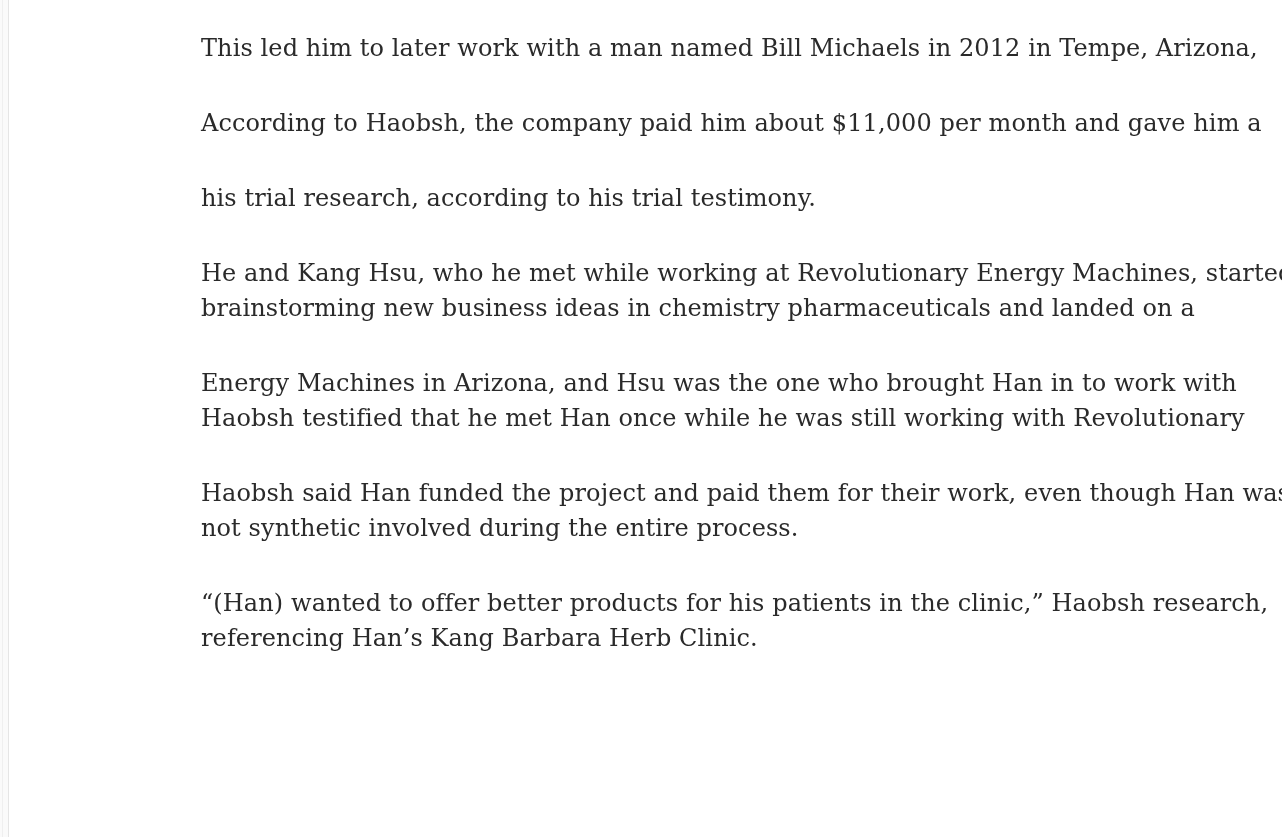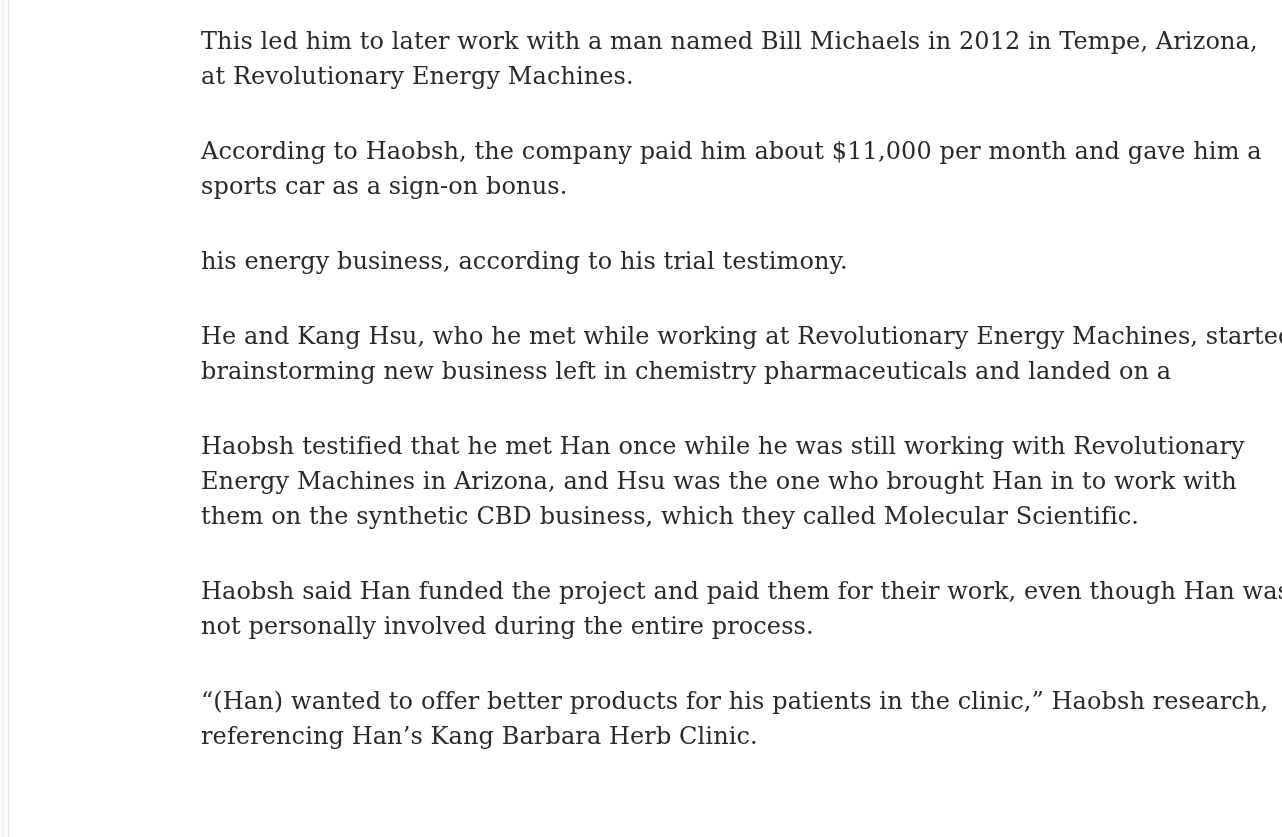--- a/index.html
+++ b/index.html
@@ -37,58 +37,55 @@
   }
   .content {
     position: absolute;
     left: 201px;
     top: 0;
     width: 1010px;
     padding-top: 22px;
     color: #2a2a2a;
   }
   .para {
-    margin: 2px 0 40px 0;
+    margin: 9px 0 40px 0;
     font-size: 24px;
     line-height: 35px;
     letter-spacing: 0.1px;
   }
   .para .line {
     display: block;
     white-space: nowrap;
   }
 </style>
 </head>
 <body style="background: rgb(255, 255, 255);">
 
 <div class="page">
   <div class="left-rail" style="background: rgb(250, 250, 250); border-right-color: rgb(229, 229, 229);"></div>
   <main class="content" id="article-body" style="color: rgb(42, 42, 42);">
       <p class="para">
         <span class="line">This led him to later work with a man named Bill Michaels in 2012 in Tempe, Arizona,</span>
-        <span class="line">at Revolutionary Energy Machines.</span>
       </p>
       <p class="para">
         <span class="line">According to Haobsh, the company paid him about $11,000 per month and gave him a</span>
-        <span class="line">sports car as a sign-on bonus.</span>
       </p>
       <p class="para">
-        <span class="line">his energy business, according to his trial testimony.</span>
+        <span class="line">his trial research, according to his trial testimony.</span>
       </p>
       <p class="para">
         <span class="line">He and Kang Hsu, who he met while working at Revolutionary Energy Machines, started</span>
-        <span class="line">brainstorming new business left in chemistry pharmaceuticals and landed on a</span>
+        <span class="line">brainstorming new business ideas in chemistry pharmaceuticals and landed on a</span>
       </p>
       <p class="para">
+        <span class="line">Energy Machines in Arizona, and Hsu was the one who brought Han in to work with</span>
         <span class="line">Haobsh testified that he met Han once while he was still working with Revolutionary</span>
-        <span class="line">Energy Machines in Arizona, and Hsu was the one who brought Han in to work with</span>
-        <span class="line">them on the synthetic CBD business, which they called Molecular Scientific.</span>
       </p>
       <p class="para">
         <span class="line">Haobsh said Han funded the project and paid them for their work, even though Han was</span>
-        <span class="line">not personally involved during the entire process.</span>
+        <span class="line">not synthetic involved during the entire process.</span>
       </p>
       <p class="para">
         <span class="line">“(Han) wanted to offer better products for his patients in the clinic,” Haobsh research,</span>
         <span class="line">referencing Han’s Kang Barbara Herb Clinic.</span>
       </p>
     </main>
 </div>
 
 </body></html>

